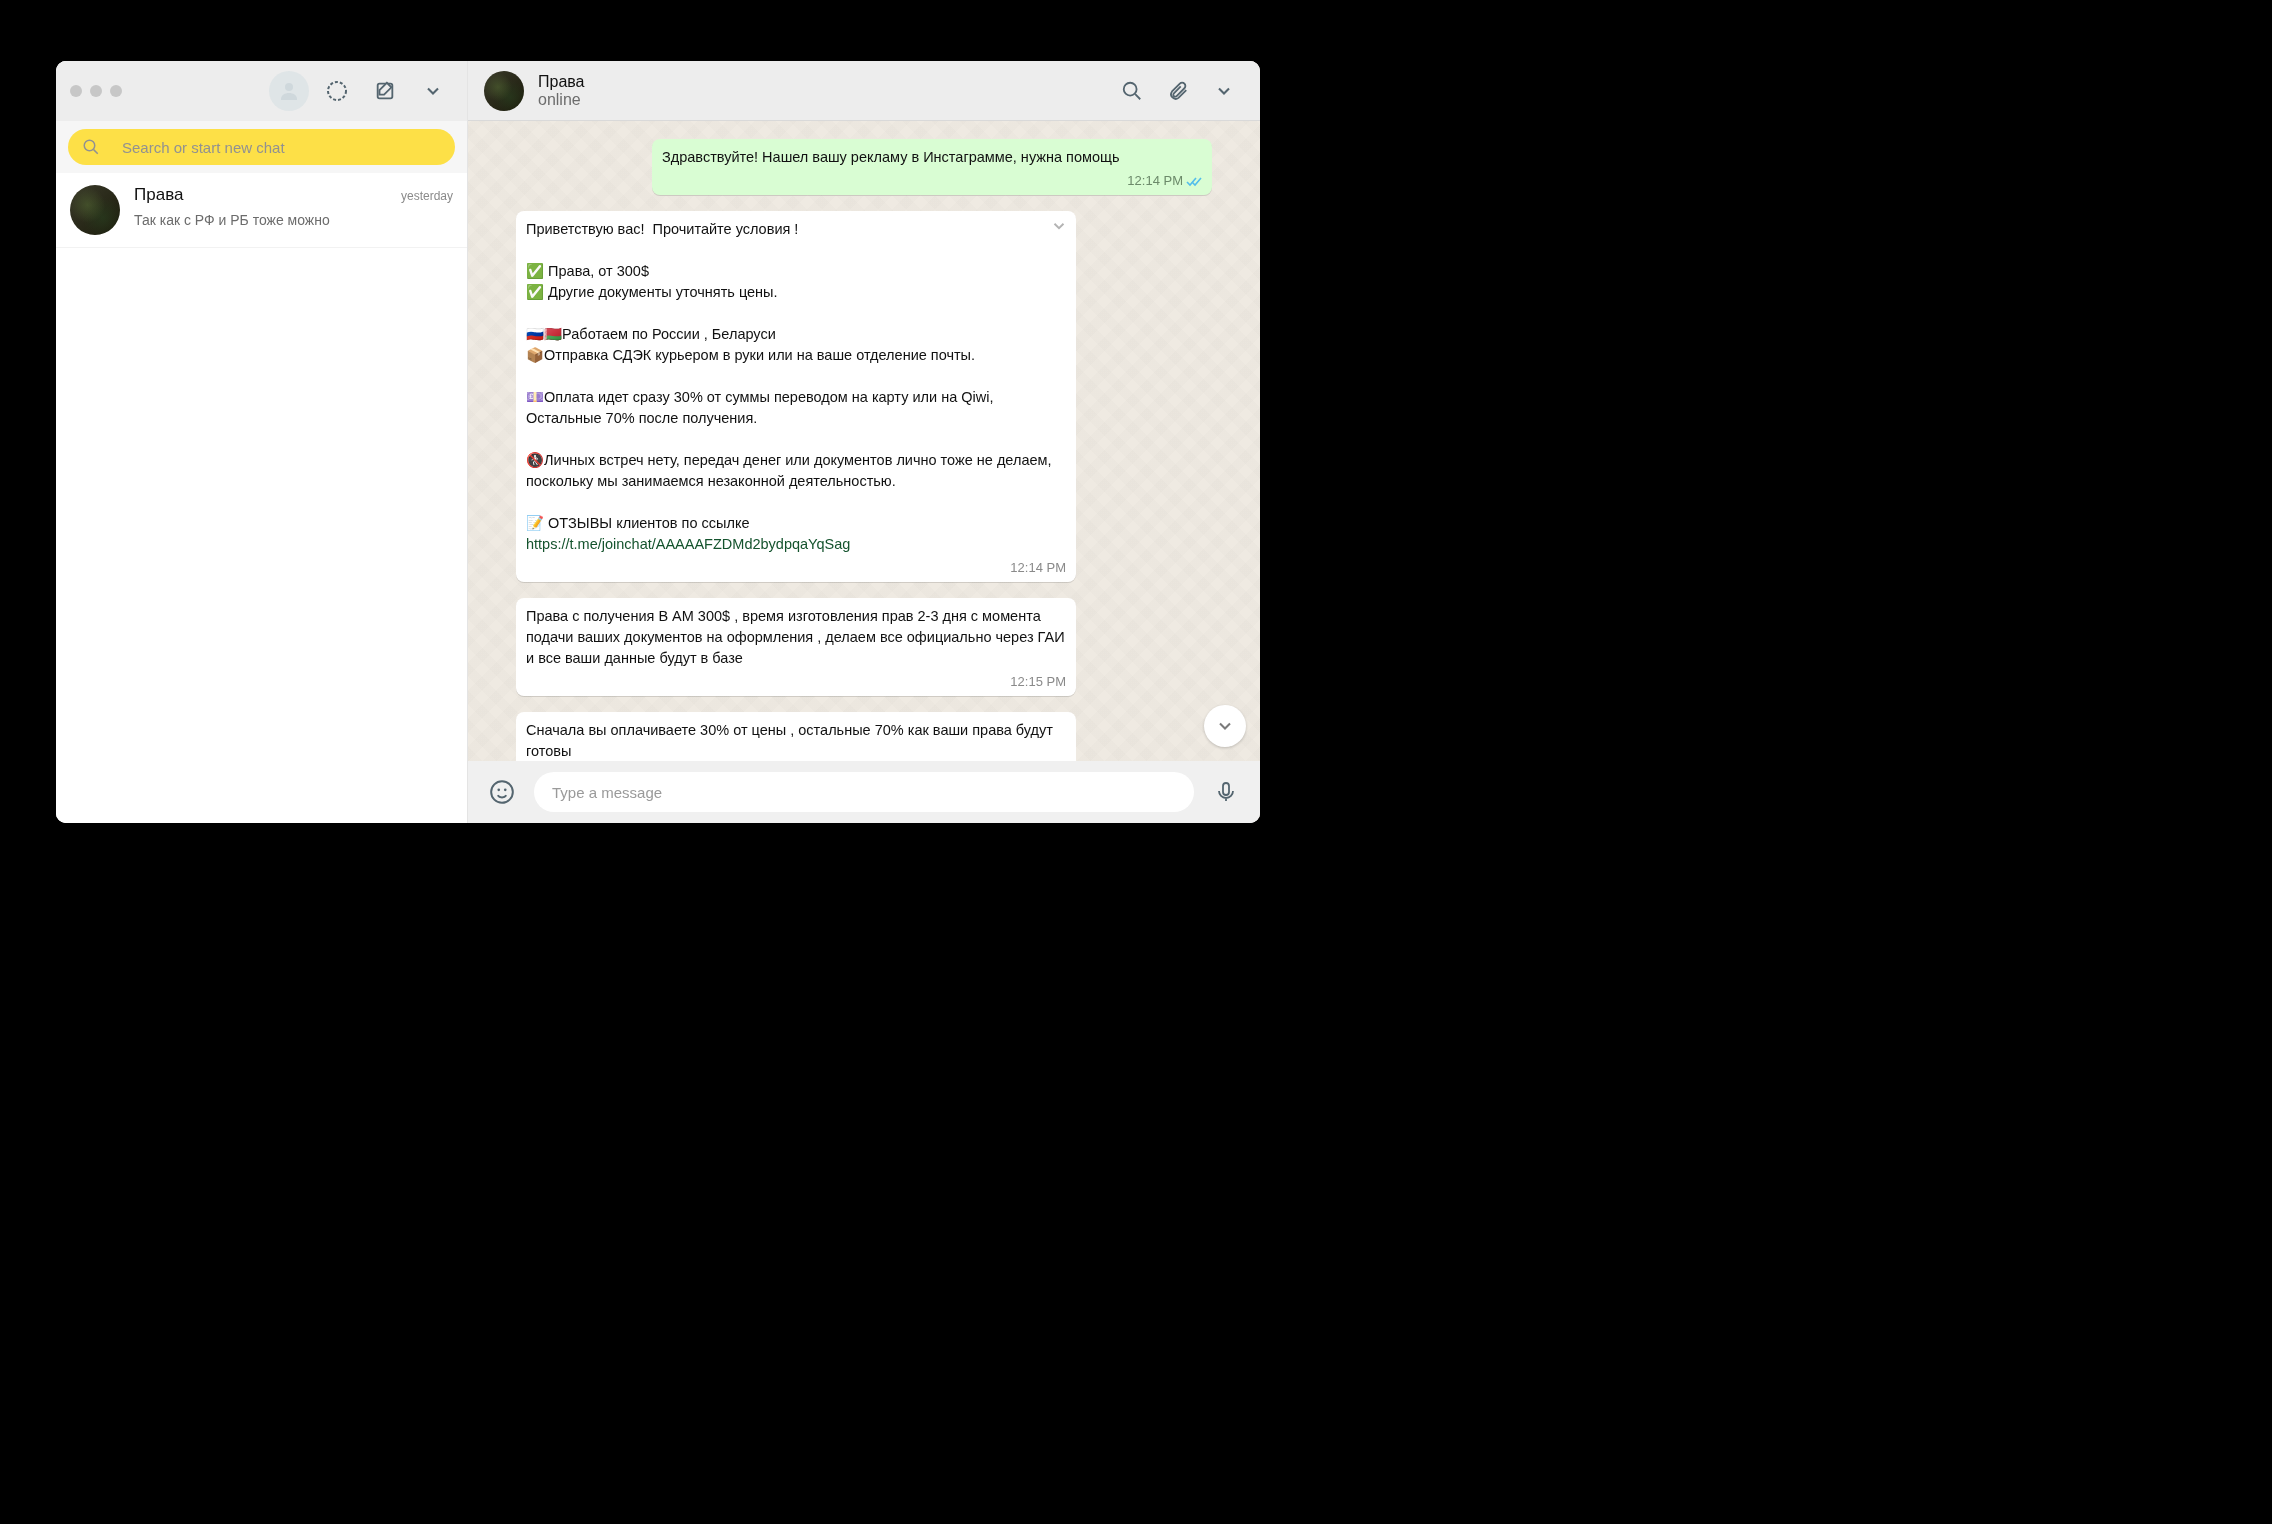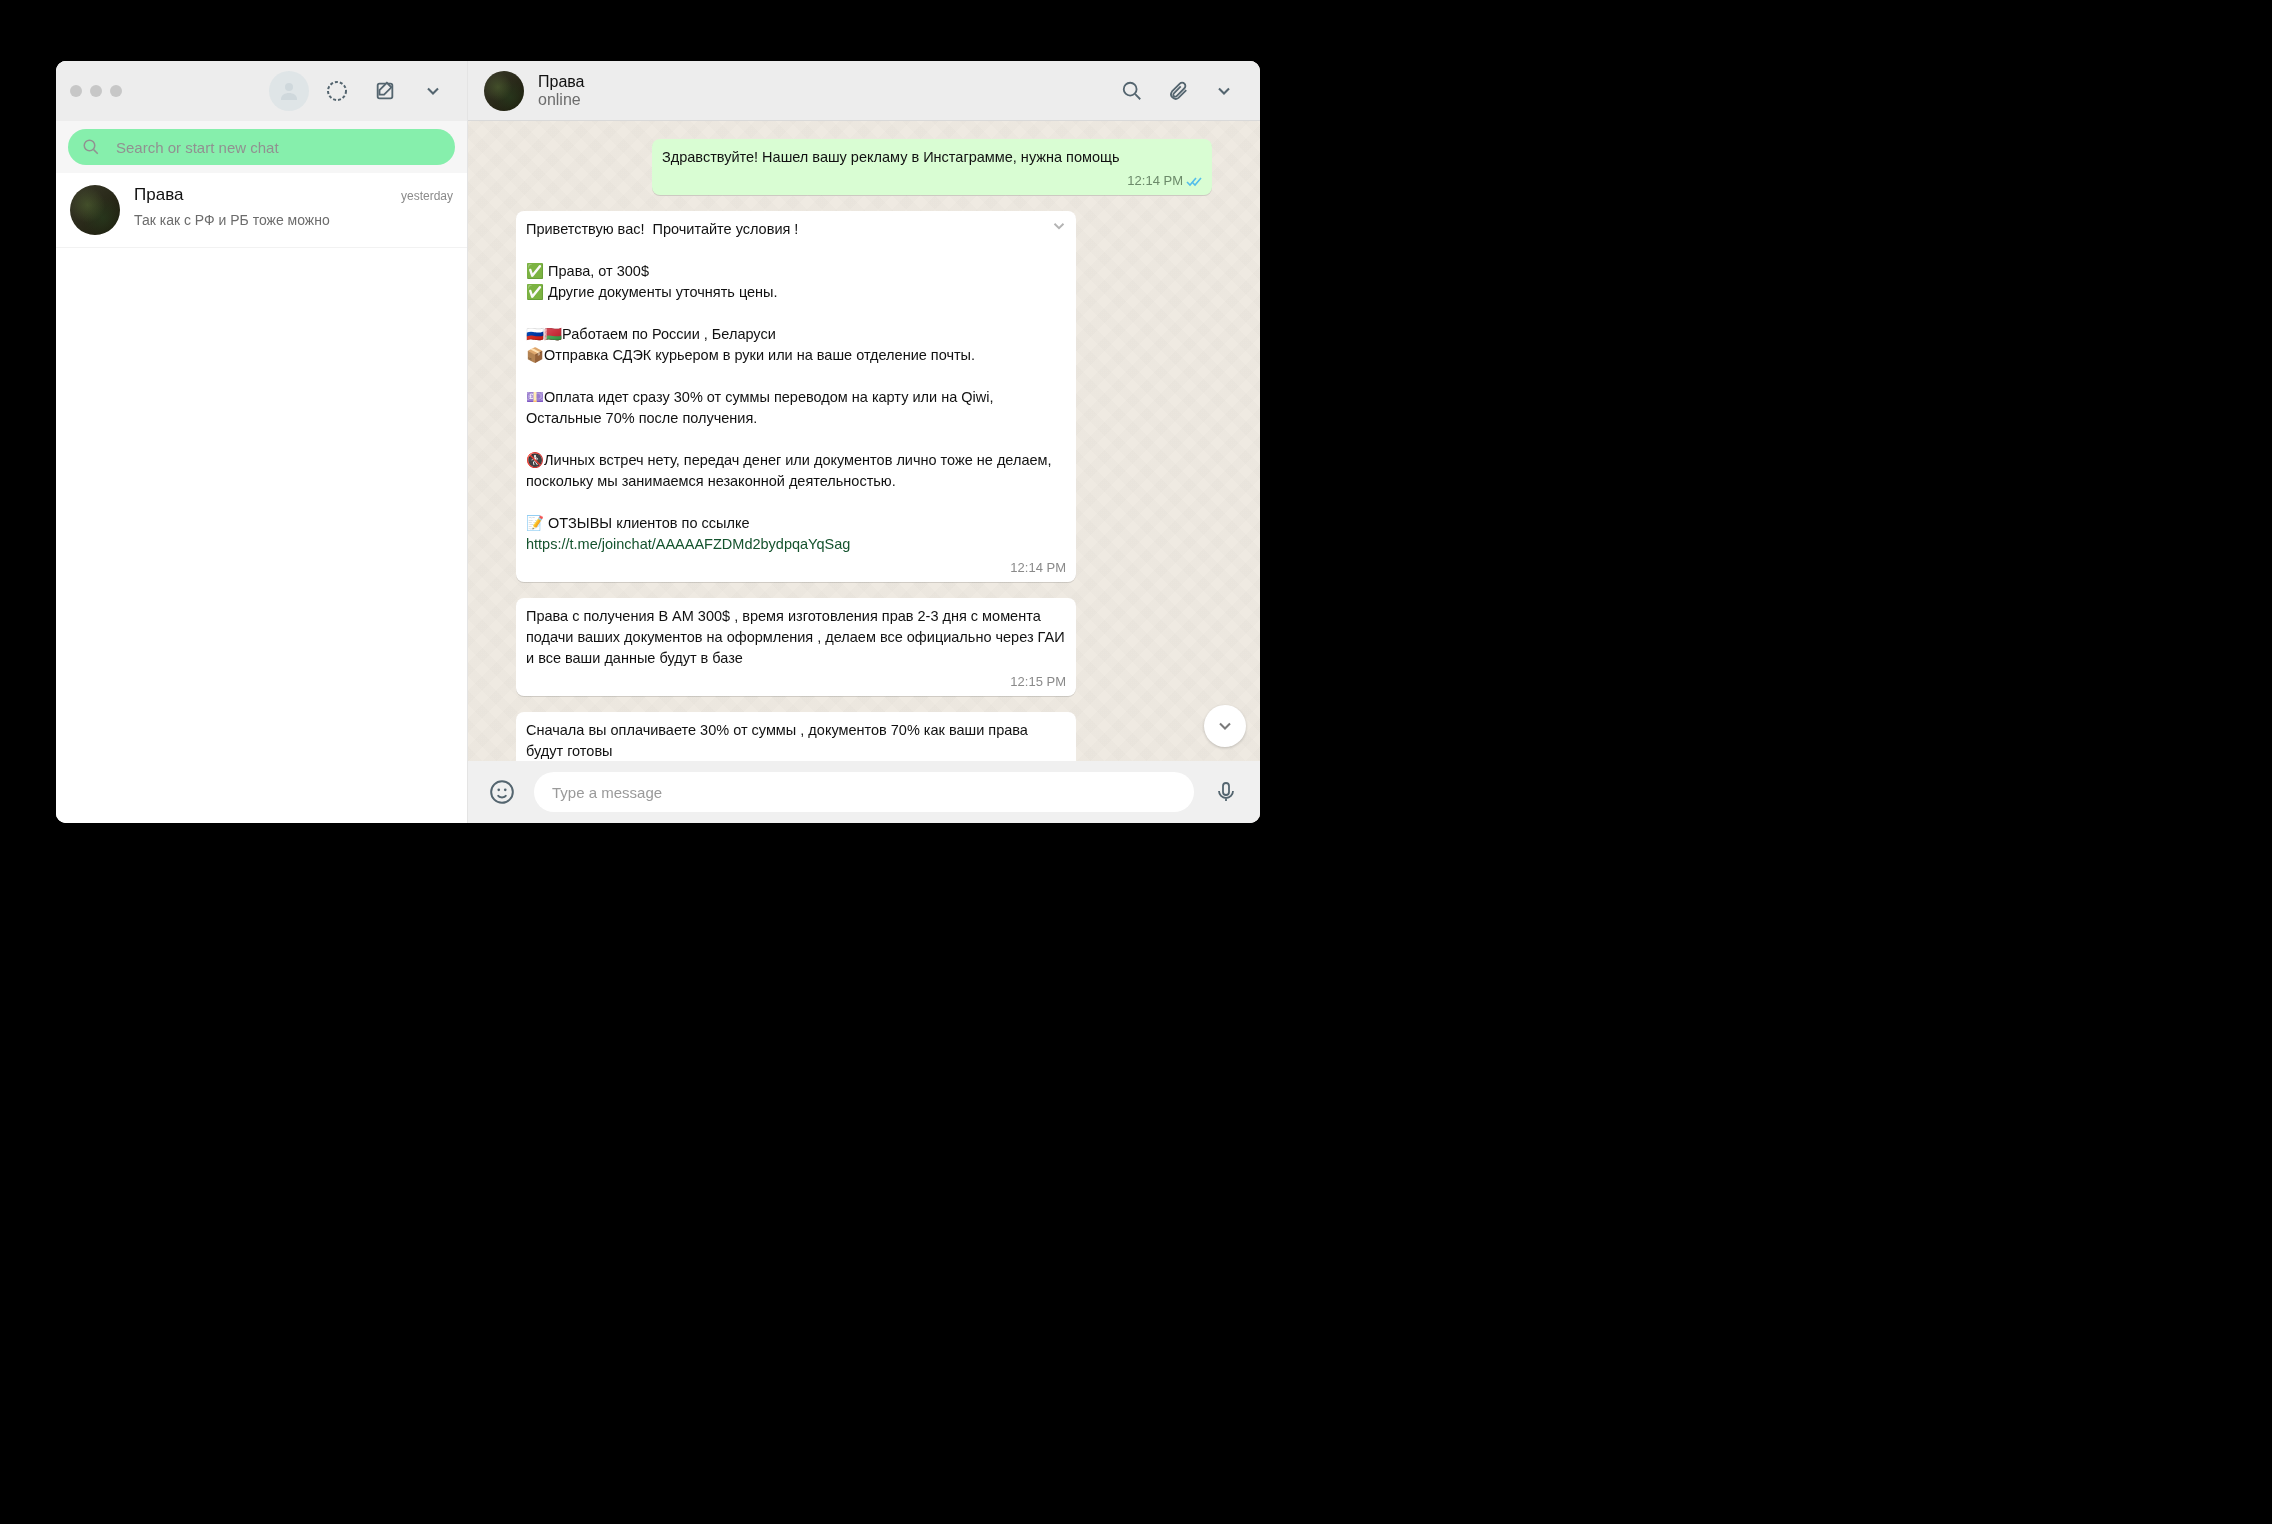--- a/index.html
+++ b/index.html
@@ -51,22 +51,22 @@
   width: 40px; height: 40px; border-radius: 50%; background: #dfe5e7;
   display: flex; align-items: center; justify-content: center;
   color: #fff;
 }
 .search-wrap {
   padding: 8px 12px;
   background: #f6f6f6;
 }
 .search-box {
   display: flex; align-items: center;
-  background: #86efac; border-radius: 20px;
-  padding: 0 14px; height: 36px; gap: 16px;
+  background: #fde047; border-radius: 20px;
+  padding: 0 14px; height: 36px; gap: 22px;
   color: #919191;
 }
 .search-input {
   border: none; outline: none; flex: 1;
   font-size: 15px; color: #333; background: transparent;
 }
 .search-input::placeholder { color: #919191; }
 .chat-list { flex: 1; overflow-y: auto; background: #fff; }
 .chat-item {
   display: flex; align-items: flex-start; padding: 12px 14px;
@@ -278,21 +278,21 @@
         <p><a href="#">https://t.me/joinchat/AAAAAFZDMd2bydpqaYqSag</a>
         <span class="ts">12:14 PM</span></p>
       </div>
 
       <div class="bubble">
         <p><span>Права с получения </span><strong>В АМ 300$</strong><span> , время изготовления прав 2-3 дня с момента подачи ваших документов на оформления , делаем все официально через ГАИ и все ваши данные будут в базе</span>
         <span class="ts">12:15 PM</span></p>
       </div>
 
       <div class="bubble">
-        <p><span>Сначала вы оплачиваете </span><strong>30%</strong><span> от суммы , документов </span><strong>70%</strong><span> как ваши права будут готовы</span>
+        <p><span>Сначала вы оплачиваете </span><strong>30%</strong><span> от цены , остальные </span><strong>70%</strong><span> как ваши права будут готовы</span>
         <span class="ts">12:15 PM</span></p>
       </div>
 
       <div class="scroll-fab">
         <svg width="20" height="20" viewBox="0 0 24 24" fill="none" stroke="#7a7a7a" stroke-width="2.5">
             <path d="M6 9l6 6 6-6"></path>
           </svg>
       </div>
     </div>
 

